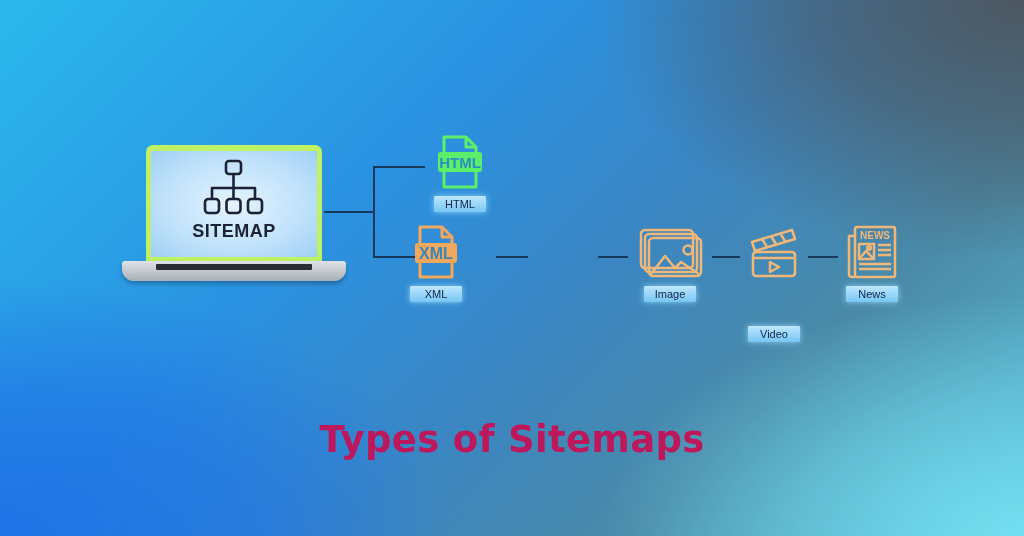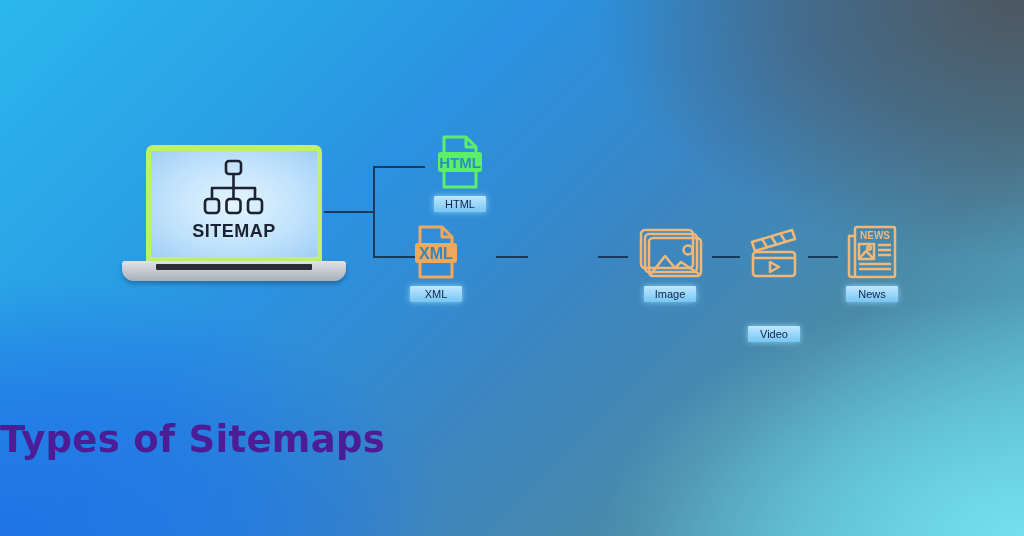--- a/index.html
+++ b/index.html
@@ -48,22 +48,22 @@
   .node .icon { height:56px; display:flex; align-items:flex-end; justify-content:center; }
   .tag {
     margin-top:6px; min-width:52px; padding:2px 6px; box-sizing:border-box;
     background:linear-gradient(#bfe7ff, #77c6f4);
     box-shadow:0 0 6px rgba(160,225,255,0.8);
     color:#0d2447; font-size:11px; text-align:center; font-family:"Liberation Sans", sans-serif;
     border-radius:1px;
   }
 
   .title {
-    position:absolute; left:0; right:0; top:418px; 
-    color:#4c1d95; font-family:"DejaVu Sans", sans-serif; font-weight:bold; font-size:37px;
+    position:absolute; left:0; right:0; top:418px; text-align:center;
+    color:#be185d; font-family:"DejaVu Sans", sans-serif; font-weight:bold; font-size:37px;
     letter-spacing:0.3px;
   }
 </style>
 </head>
 <body>
 
 <div class="canvas">
 
   <div class="laptop">
     <div class="lid">

